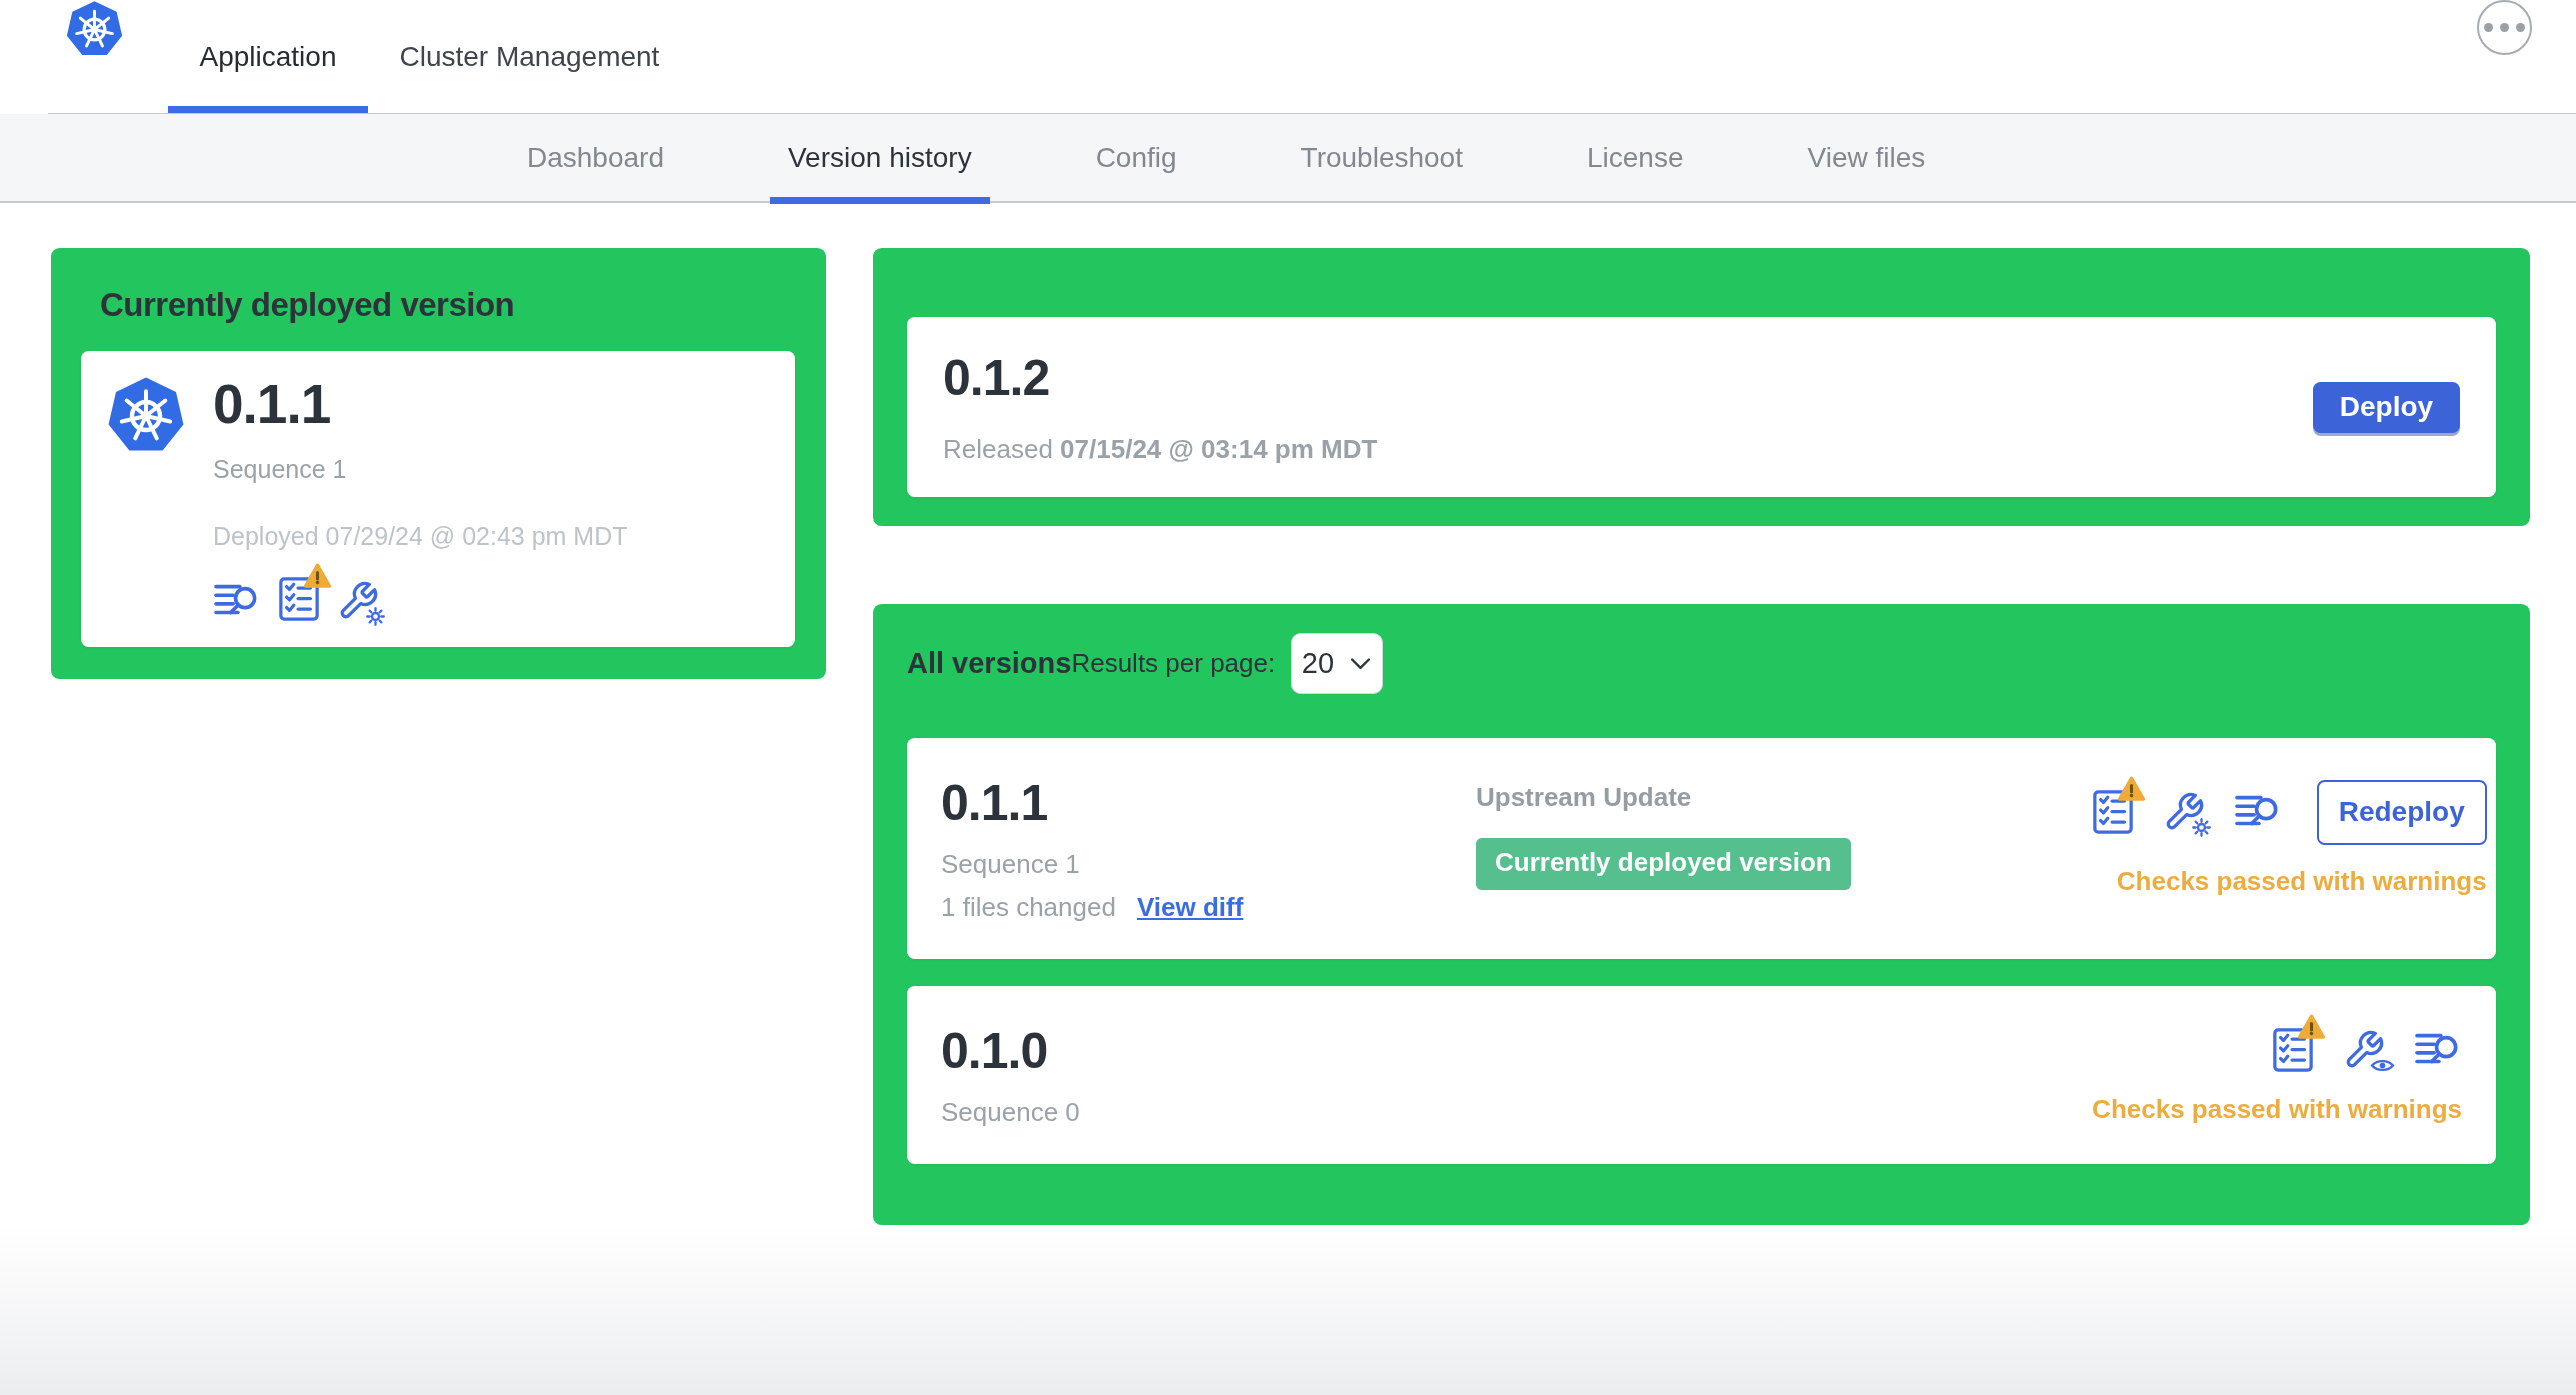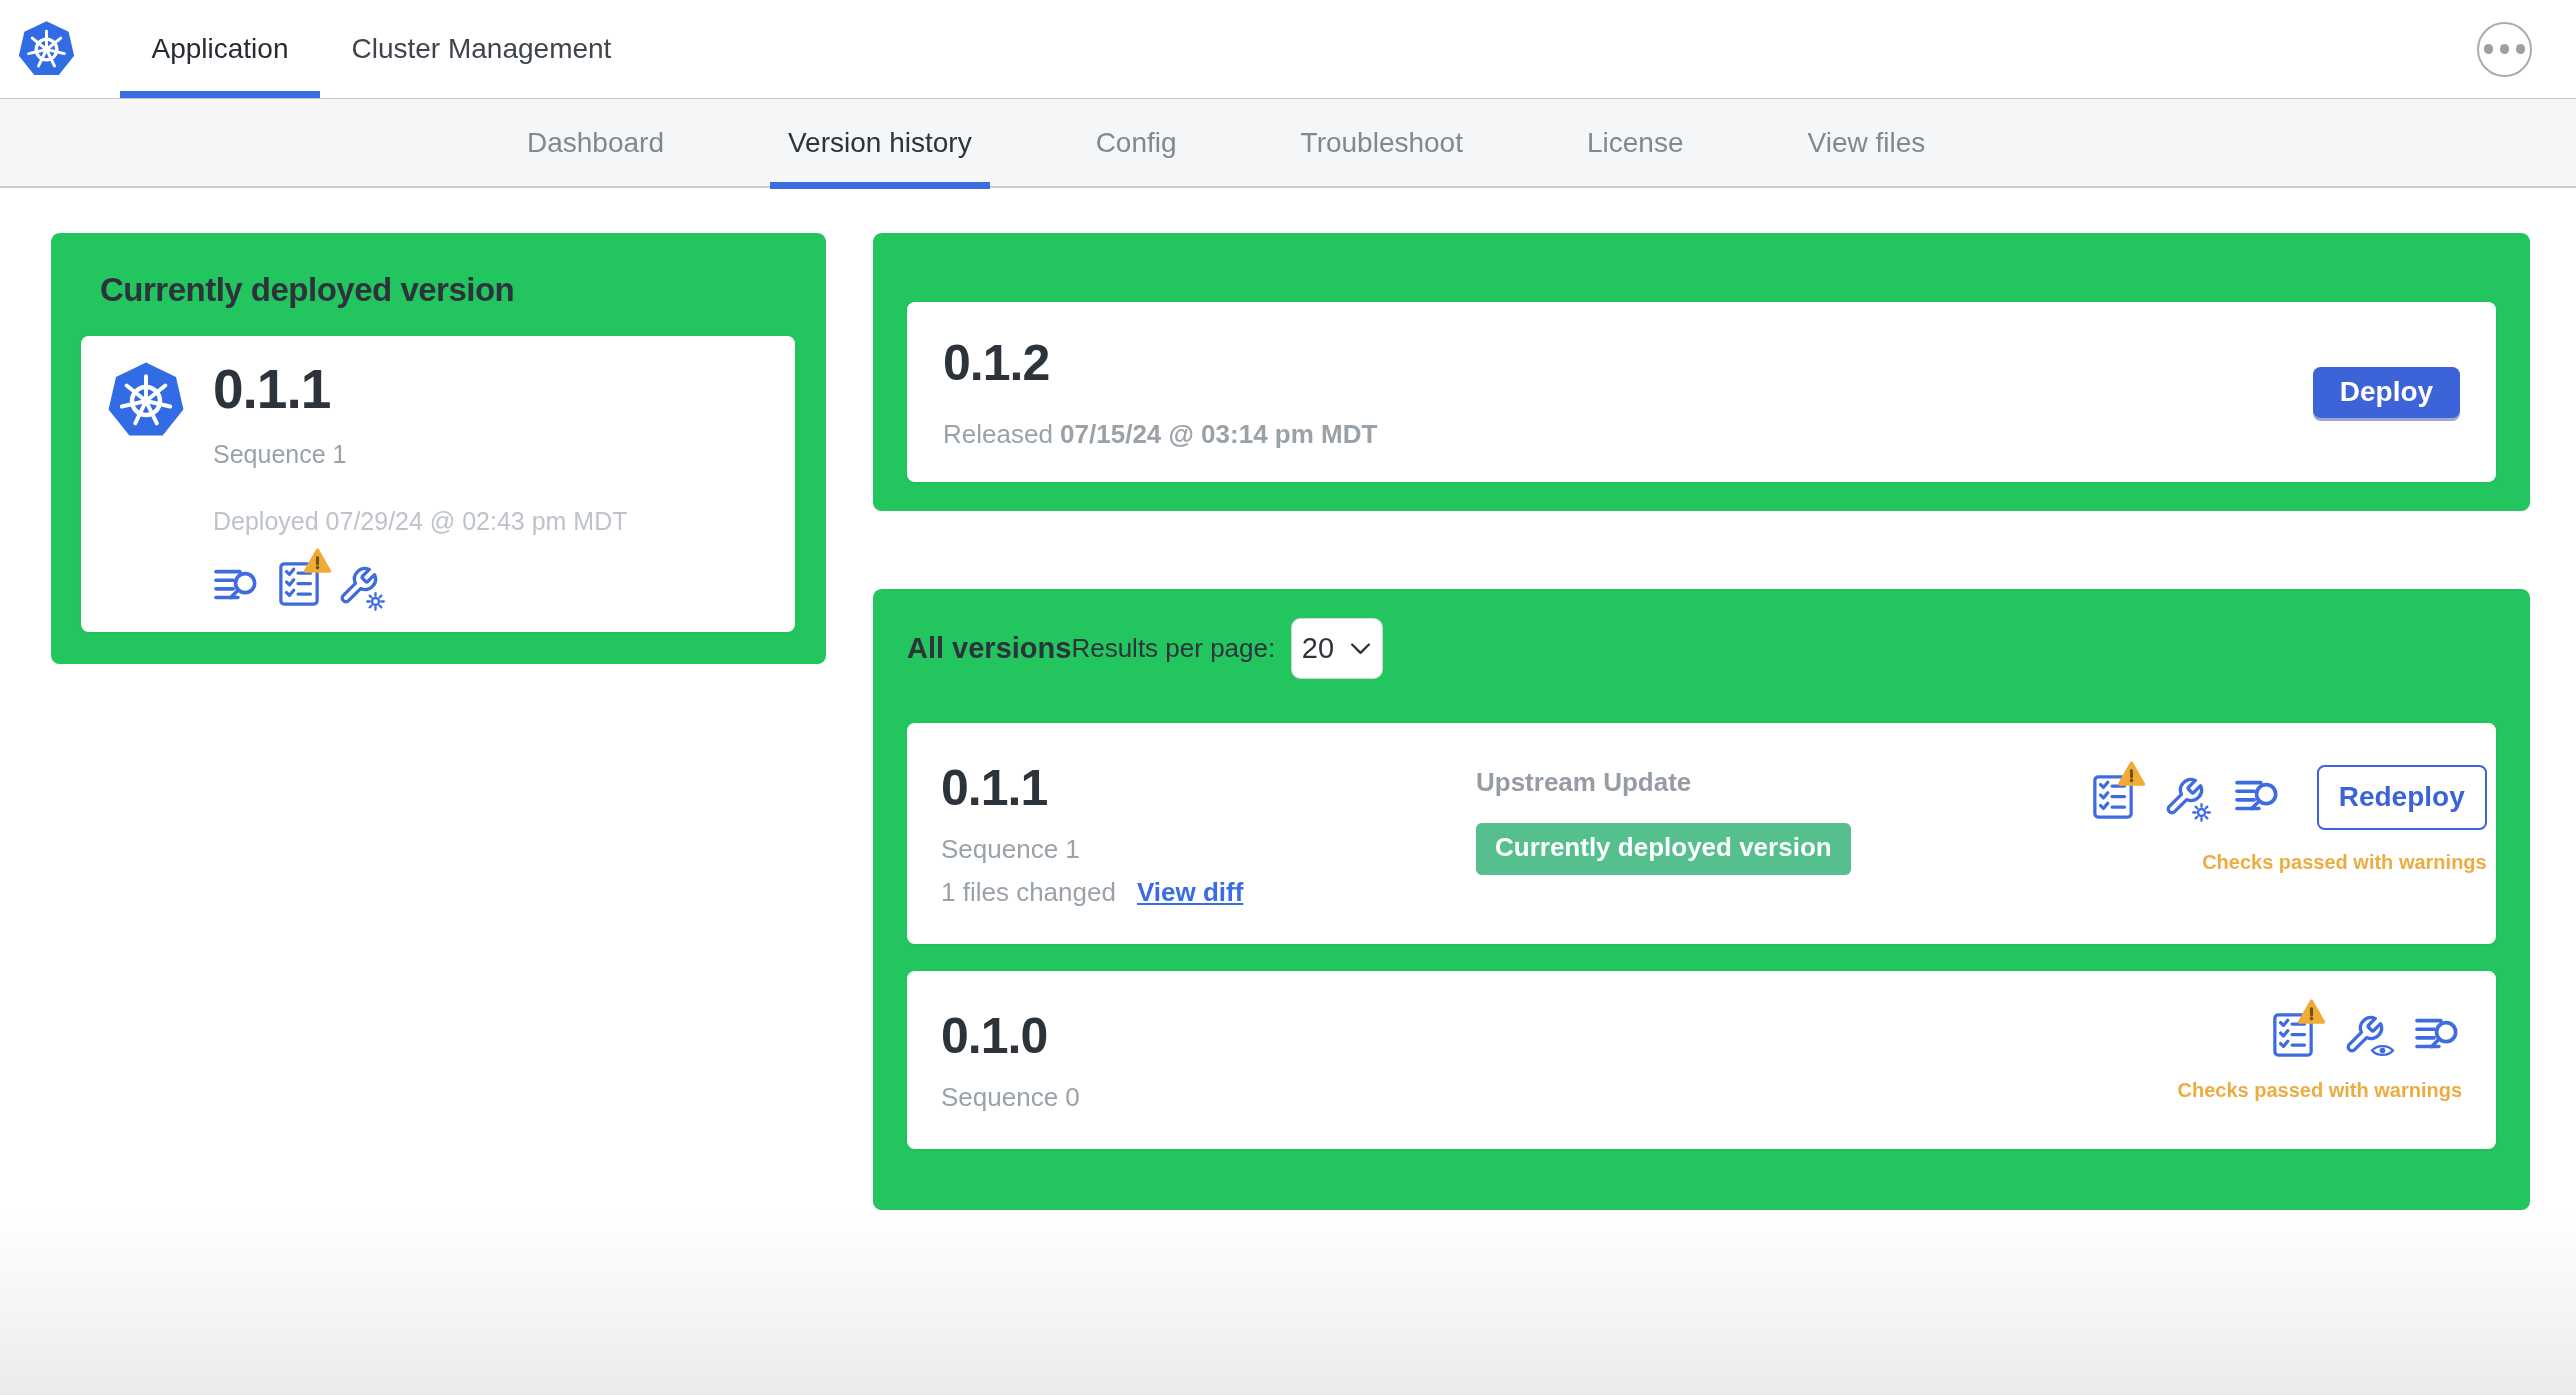--- a/index.html
+++ b/index.html
@@ -6,22 +6,22 @@
   html, body { margin: 0; padding: 0; background: #fff; }
   body {
     font-family: "Liberation Sans", "DejaVu Sans", sans-serif;
     color: #30363d;
     min-width: 2576px;
     min-height: 1396px;
   }
 
   
   .header {
-    height: 99px; background: #fff; display: flex; align-items: center;
-    border-bottom: 1.9px solid #c6cacd; position: relative;
+    height: 114px; background: #fff; display: flex; align-items: flex-start;
+    border-bottom: 1.9px solid #c6cacd; position: relative; margin-left: 48px;
   }
   .logo { width: 59px; height: 59px; margin: 0 44px 0 17px; flex: 0 0 auto; }
   .header-tabs { display: flex; height: 100%; }
   .header-tab {
     display: flex; align-items: center; padding: 0 31.5px; font-size: 28px;
     color: #3e454d; position: relative; cursor: pointer; white-space: nowrap;
   }
   .header-tab.active { color: #262c33; }
   .header-tab.active::after {
     content: ""; position: absolute; left: 0; right: 0; bottom: 0;
@@ -113,21 +113,21 @@
   }
   .badge.green { background: #55c08e; }
   .badge.gray  { background: #c4ccd2; }
   .vr-right { flex: 1 1 auto; display: flex; flex-direction: column; align-items: flex-end; padding-top: 5.7px; }
   .vr-actions { display: flex; align-items: center; gap: 29px; }
   .redeploy-btn {
     width: 170px; height: 65px; margin-left: 5.7px; cursor: pointer;
     background: #fff; border: 2.9px solid #3d63d8; border-radius: 7.6px;
     color: #3d63d8; font-family: inherit; font-size: 28px; font-weight: 700;
   }
-  .checks { margin-top: 21px; font-size: 20px; font-weight: 600; color: #edac3f; }
+  .checks { margin-top: 21px; font-size: 26px; font-weight: 600; color: #edac3f; }
 
   
   .footer {
     height: 199px; display: flex; align-items: flex-end; justify-content: center;
     padding-bottom: 17px; background: linear-gradient(180deg, #ffffff 0%, #f3f4f5 55%, #e7e9eb 100%);
   }
 </style>
 </head>
 <body>
 

